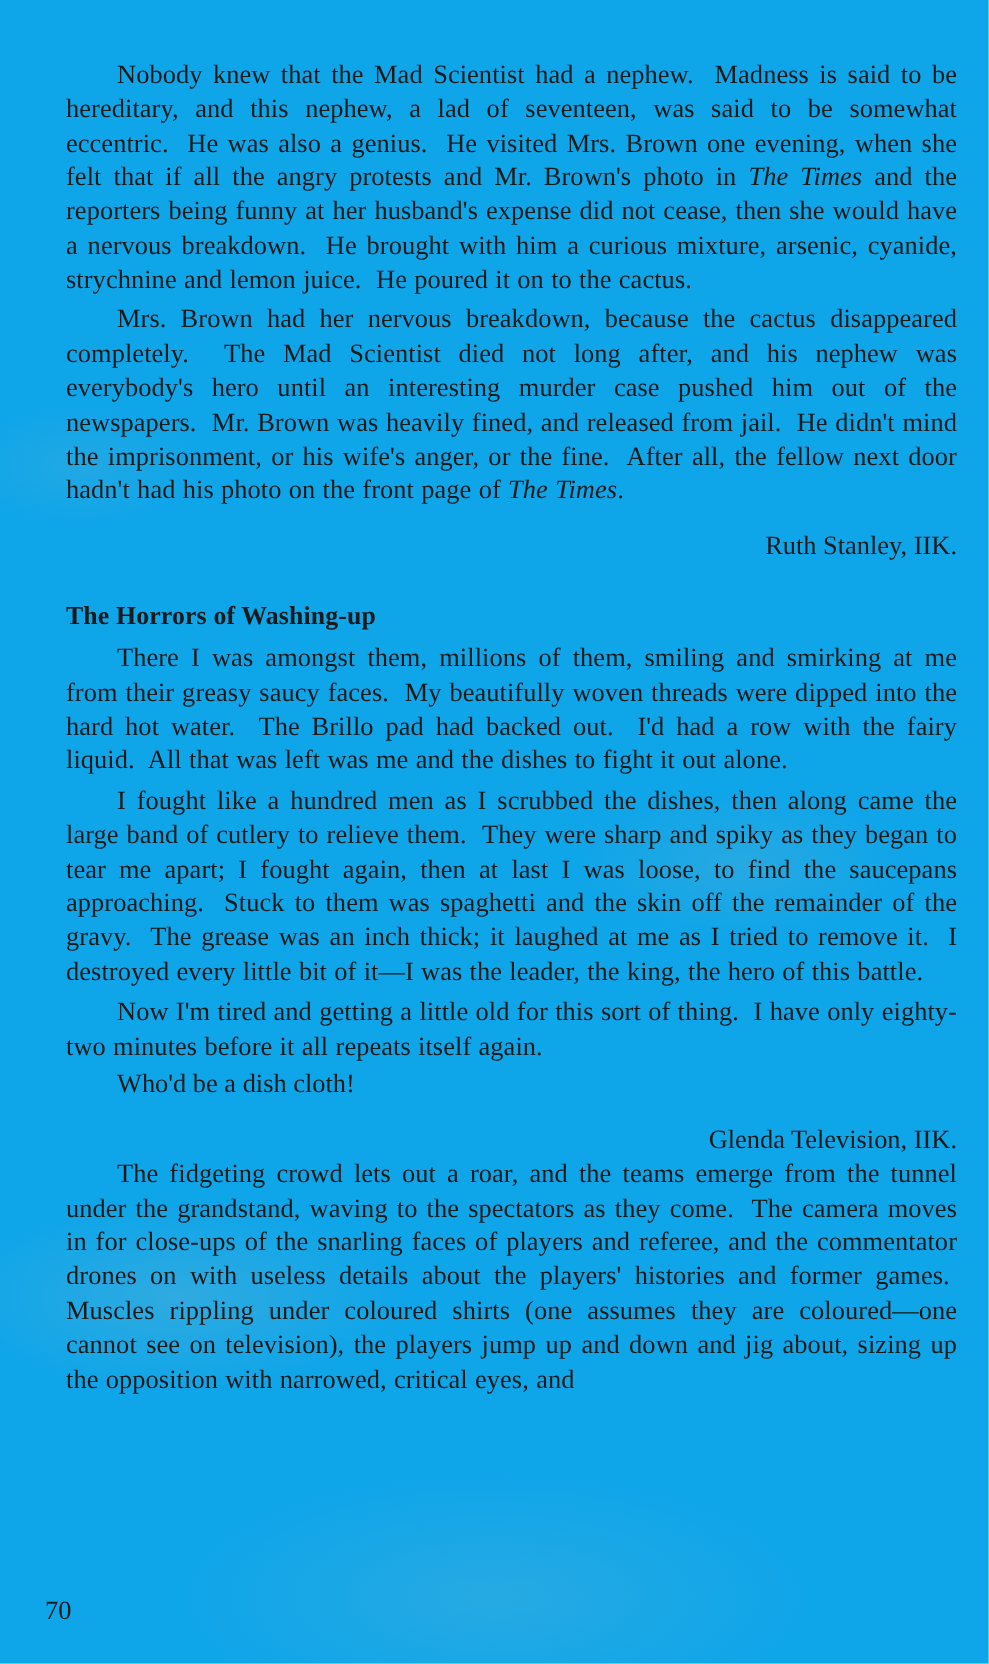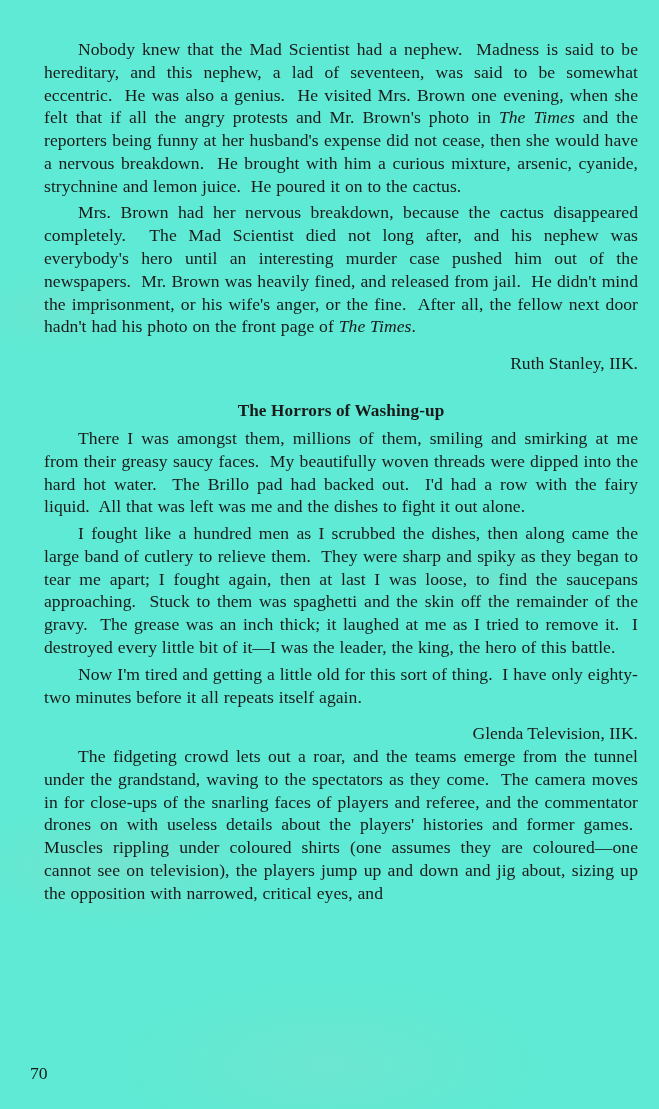--- a/index.html
+++ b/index.html
@@ -13,21 +13,21 @@
     position: relative;
     overflow: hidden;
     font-family: "Liberation Serif", serif;
     color: #1a1a1a;
   }
   .page {
     position: absolute;
     left: 0; top: 0;
     width: 659px;
     height: 1109px;
-    background: #5eead4;
+    background: #0ea5e9;
   }
   
   .page::before {
     content: "";
     position: absolute;
     left: 0; top: 0; right: 0; bottom: 0;
     background:
       radial-gradient(ellipse 220px 90px at 18% 78%, rgba(210,200,180,0.17), rgba(255,255,255,0) 70%),
       radial-gradient(ellipse 160px 70px at 75% 52%, rgba(205,195,175,0.13), rgba(255,255,255,0) 70%),
       radial-gradient(ellipse 300px 120px at 50% 96%, rgba(215,205,185,0.12), rgba(255,255,255,0) 72%),
@@ -57,21 +57,20 @@
     line-height: 1.295;
     text-align: right;
     margin-top: 14px;
   }
   .section-head {
     font-size: 17.2px;
     font-weight: bold;
     margin-top: 26px;
     margin-bottom: 6px;
     letter-spacing: 0.1px;
-    text-align: center;
   }
   .short-line {
     font-size: 17.6px;
     line-height: 1.295;
     text-indent: 34px;
     margin-top: 3px;
   }
   .folio {
     position: absolute;
     left: 30px;
@@ -109,20 +108,21 @@
     <div class="block">
       <p class="body-text">I fought like a hundred men as I scrubbed the dishes, then along came the large band of cutlery to relieve them.&nbsp; They were sharp and spiky as they began to tear me apart; I fought again, then at last I was loose, to find the saucepans approaching.&nbsp; Stuck to them was spaghetti and the skin off the remainder of the gravy.&nbsp; The grease was an inch thick; it laughed at me as I tried to remove it.&nbsp; I destroyed every little bit of it—I was the leader, the king, the hero of this battle.</p>
     </div>
 
     <div class="para-gap"></div>
 
     <div class="block">
       <p class="body-text">Now I'm tired and getting a little old for this sort of thing.&nbsp; I have only eighty-two minutes before it all repeats itself again.</p>
     </div>
 
+    <div class="short-line">Who'd be a dish cloth!</div>
 
     <div class="byline">Glenda Television, IIK.</div>
 
 
     <div class="block">
       <p class="body-text">The fidgeting crowd lets out a roar, and the teams emerge from the tunnel under the grandstand, waving to the spectators as they come.&nbsp; The camera moves in for close-ups of the snarling faces of players and referee, and the commentator drones on with useless details about the players' histories and former games.&nbsp; Muscles rippling under coloured shirts (one assumes they are coloured—one cannot see on television), the players jump up and down and jig about, sizing up the opposition with narrowed, critical eyes, and</p>
     </div>
 
   </div>
 

